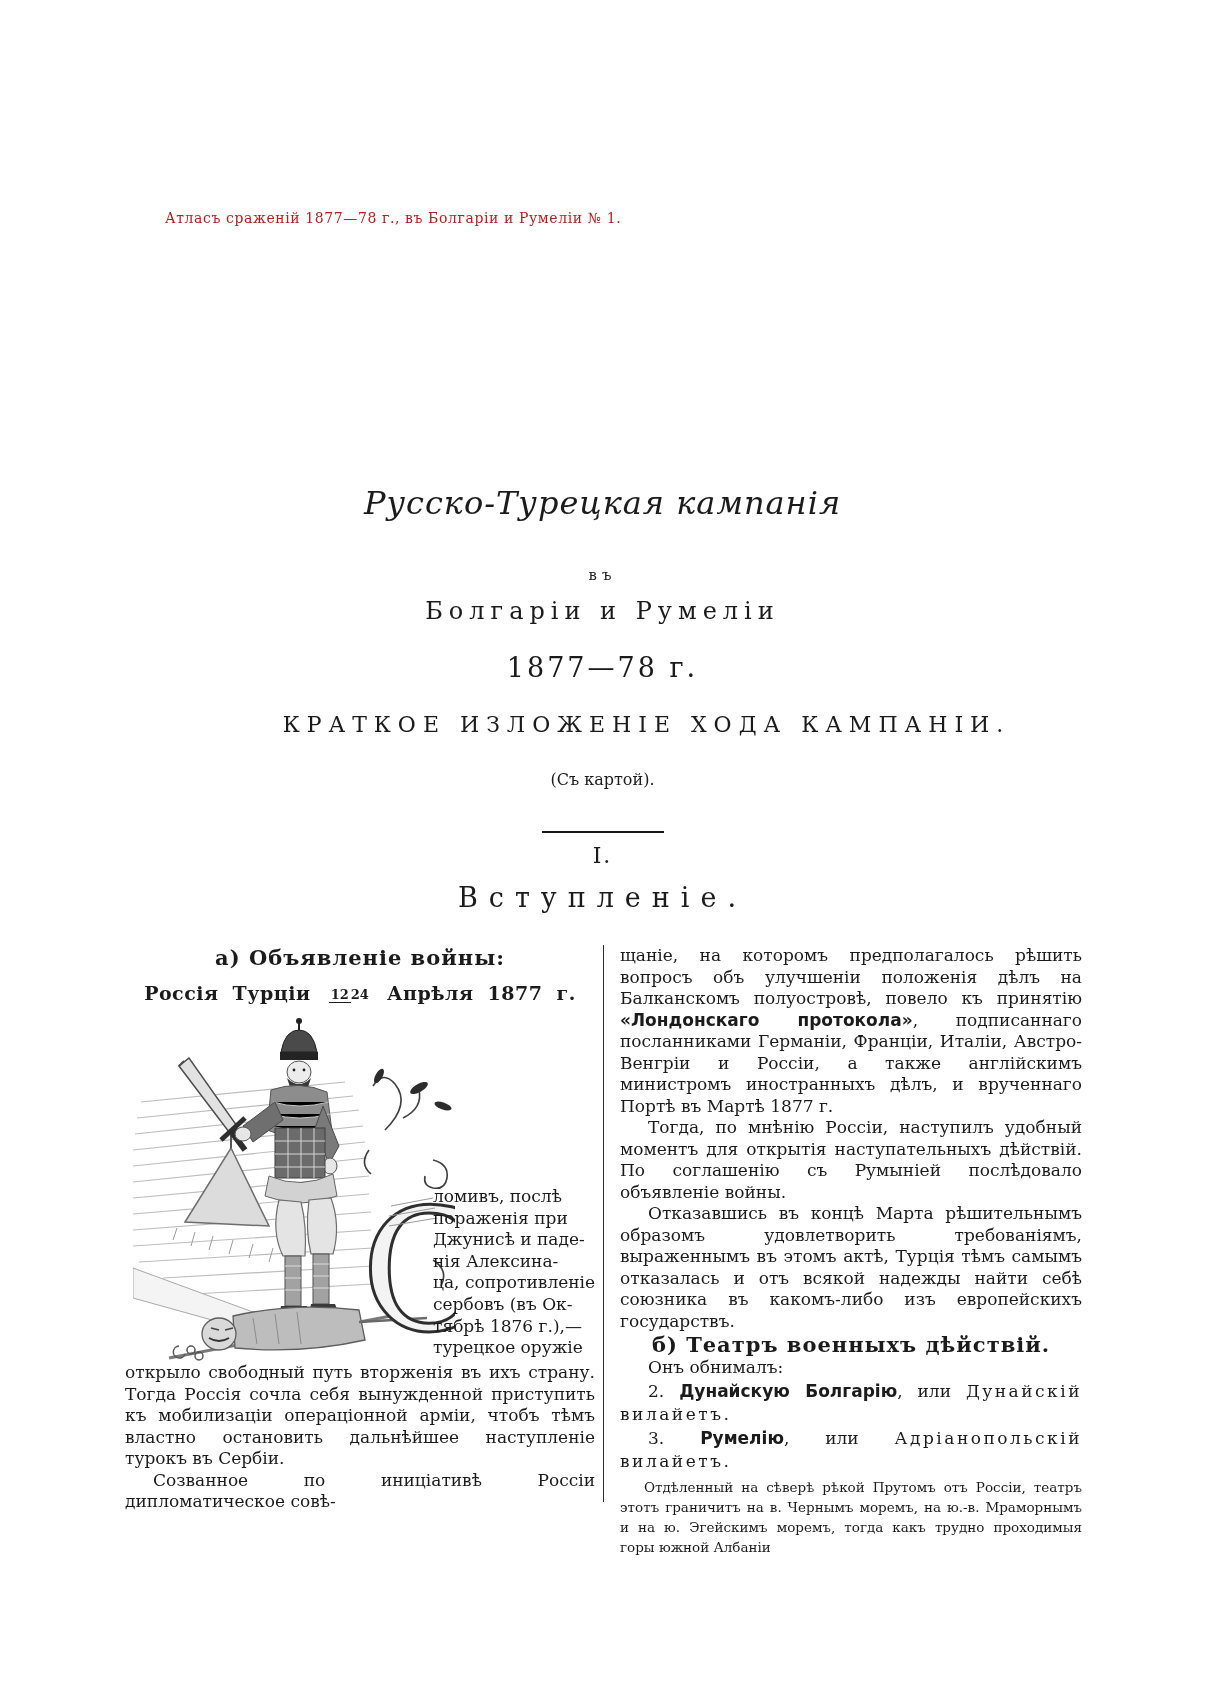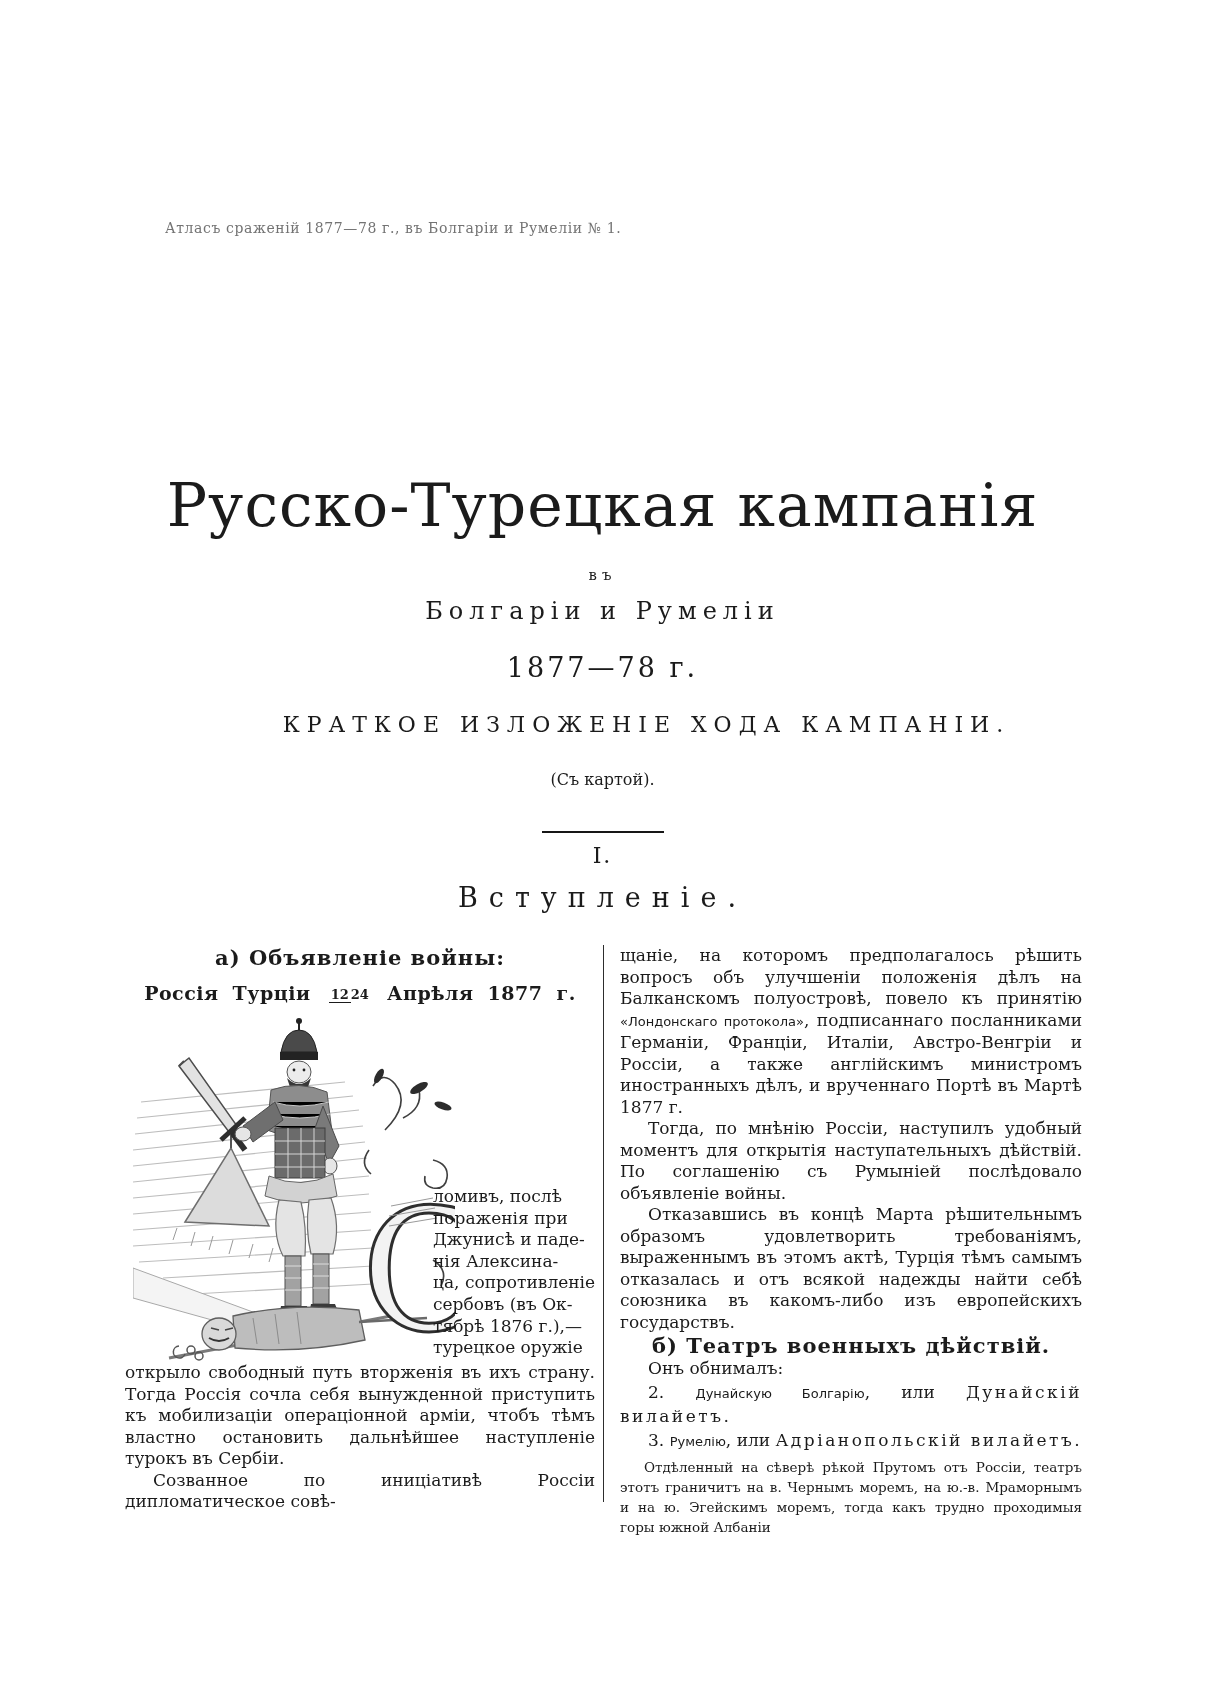--- a/index.html
+++ b/index.html
@@ -4,27 +4,27 @@
 <style>
   html,body { margin:0; padding:0; background:#ffffff; }
   .page {
     position:relative; width:1205px; height:1687px; margin:0 auto;
     background:#ffffff; color:#1b1b1b;
     font-family:"DejaVu Serif", serif;
     overflow:hidden;
   }
   
   .running-head {
-    position:absolute; left:165px; top:220px;
-    font-size:14px; letter-spacing:0.6px; color:#737373;
+    position:absolute; left:165px; top:210px;
+    font-size:14px; letter-spacing:0.6px; color:#b91c1c;
   }
   
   .front { position:absolute; left:0; top:0; width:100%; text-align:center; }
   .front > div, .front > h1 { position:absolute; left:0; width:100%; margin:0; font-weight:normal; }
-  .t-main   { top:470px; font-size:60px; letter-spacing:1px; }
+  .t-main   { top:484px; font-size:32px; letter-spacing:1px;font-style:italic; }
   .t-conn   { top:566px; font-size:15px; font-weight:bold; letter-spacing:5px; }
   .t-place  { top:597px; font-size:24px; font-weight:bold; letter-spacing:6px; }
   .t-years  { top:652px; font-size:27px; letter-spacing:3px; }
   .t-sub    { top:712px; font-size:22px; letter-spacing:7px;padding-left:44px; }
   .t-note   { top:770px; font-size:16px; }
   .t-rule   { position:absolute; top:823px; left:50%; width:122px; margin-left:-61px;
               border:none; border-top:2px solid #161616; }
   .t-chap   { top:843px; font-size:22px; font-weight:bold; letter-spacing:2px; }
   .t-sect   { top:882px; font-size:27px; letter-spacing:11px; }
   
@@ -45,21 +45,21 @@
   .frac .den { display:block; }
   
   .illus-row { position:relative; height:352px; margin-top:6px; }
   .illus-row svg { position:absolute; left:8px; top:0; }
   .beside { position:absolute; left:308px; top:176px; width:164px;
             font-size:17px; line-height:21.6px; white-space:pre-line; text-align:left; }
   .below { margin-top:2px; }
   
   .h-b { margin-top:35px; margin-bottom:30px; }
   .li-item { text-indent:28px; line-height:23px !important; margin-top:1px !important; }
-  .term-bold { font-family:"DejaVu Sans", sans-serif; font-weight:normal; font-size:13px; }
+  .term-bold { font-family:"DejaVu Sans", sans-serif; font-weight:bold; font-size:17px; }
   .term-spaced { letter-spacing:2.5px; }
   .small-print { font-size:13.5px !important; line-height:20px !important;
                  text-indent:24px; margin-top:4px !important; }
 </style>
 </head>
 <body>
 
 <div class="page">
 
   <div class="running-head">Атласъ сраженій 1877—78 г., въ Болгаріи и Румеліи № 1.</div>

